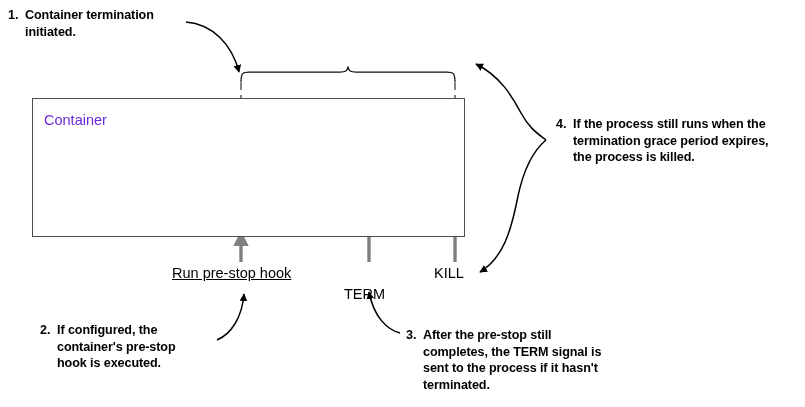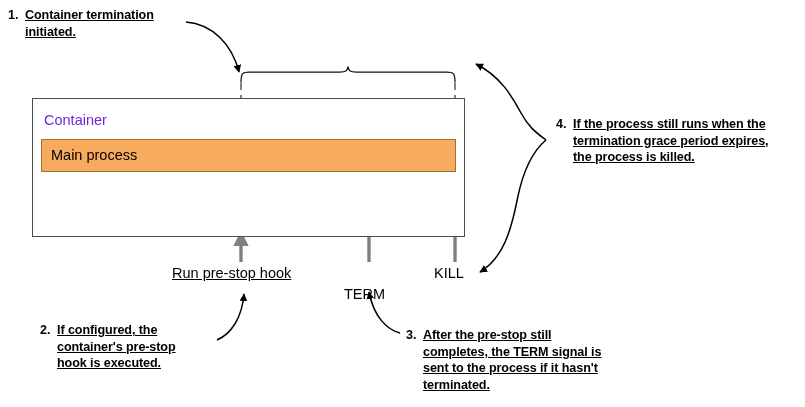--- a/index.html
+++ b/index.html
@@ -42,21 +42,20 @@
     letter-spacing: -0.1px;
   }
   .note .num {
     flex: 0 0 auto;
     width: 17px;
     text-align: left;
   }
   .note .body {
     flex: 1 1 auto;
     white-space: pre-line;
-    text-decoration: underline;
   }
 
   #note-1 { left: 8px;  top: 7px;   width: 200px; }
   #note-2 { left: 40px; top: 322px; width: 190px; }
   #note-3 { left: 406px;top: 327px; width: 260px; }
   #note-4 { left: 556px;top: 116px; width: 250px; }
 
   
   #grace-label {
     position: absolute;
@@ -184,23 +183,20 @@
                C 512 96, 500 76, 476 64" fill="none" stroke="#000000" stroke-width="1.5" marker-end="url(#ah-black)"></path>
       <path d="M 546 140 C 534 150, 524 168, 518 196
                C 511 232, 503 258, 480 272" fill="none" stroke="#000000" stroke-width="1.5" marker-end="url(#ah-black)"></path>
     </g>
   </svg>
 
 
   <div id="container-box"></div>
   <div id="container-label">Container</div>
 
-  <div id="main-process-bar">
-    <div id="main-process-label">Main process</div>
-  </div>
 
 
   <div class="tick-label" id="tick-prestop">Run pre-stop hook</div>
   <div class="tick-label" id="tick-term">TERM</div>
   <div class="tick-label" id="tick-kill">KILL</div>
 
   <div class="note" id="note-1">
     <span class="num">1.</span>
     <span class="body">Container termination
 initiated.</span>

